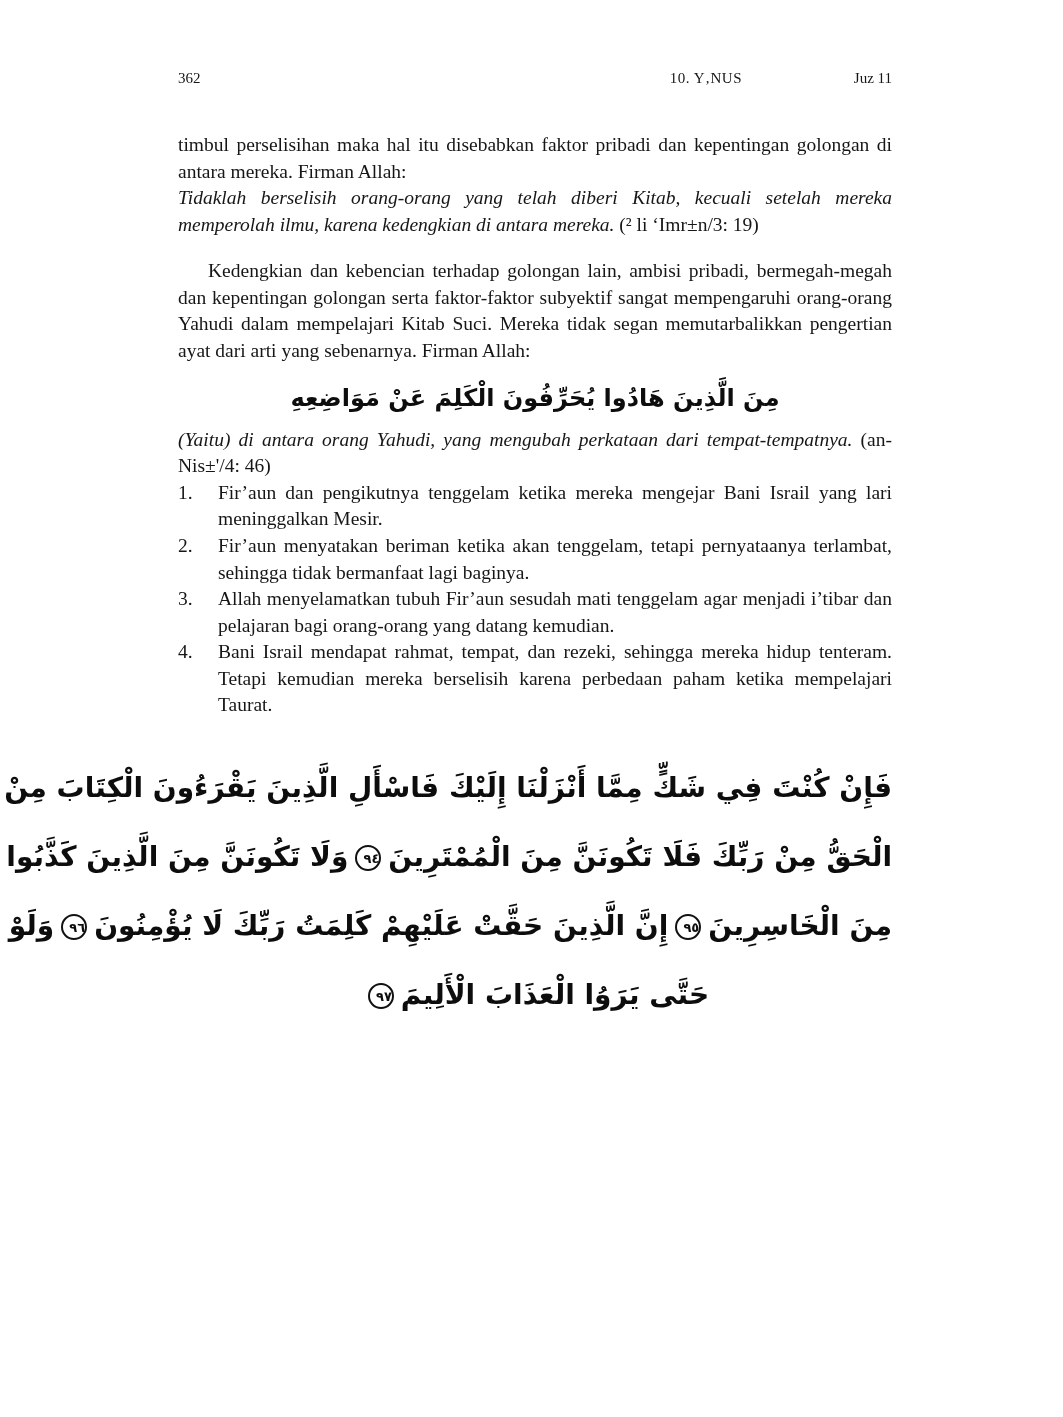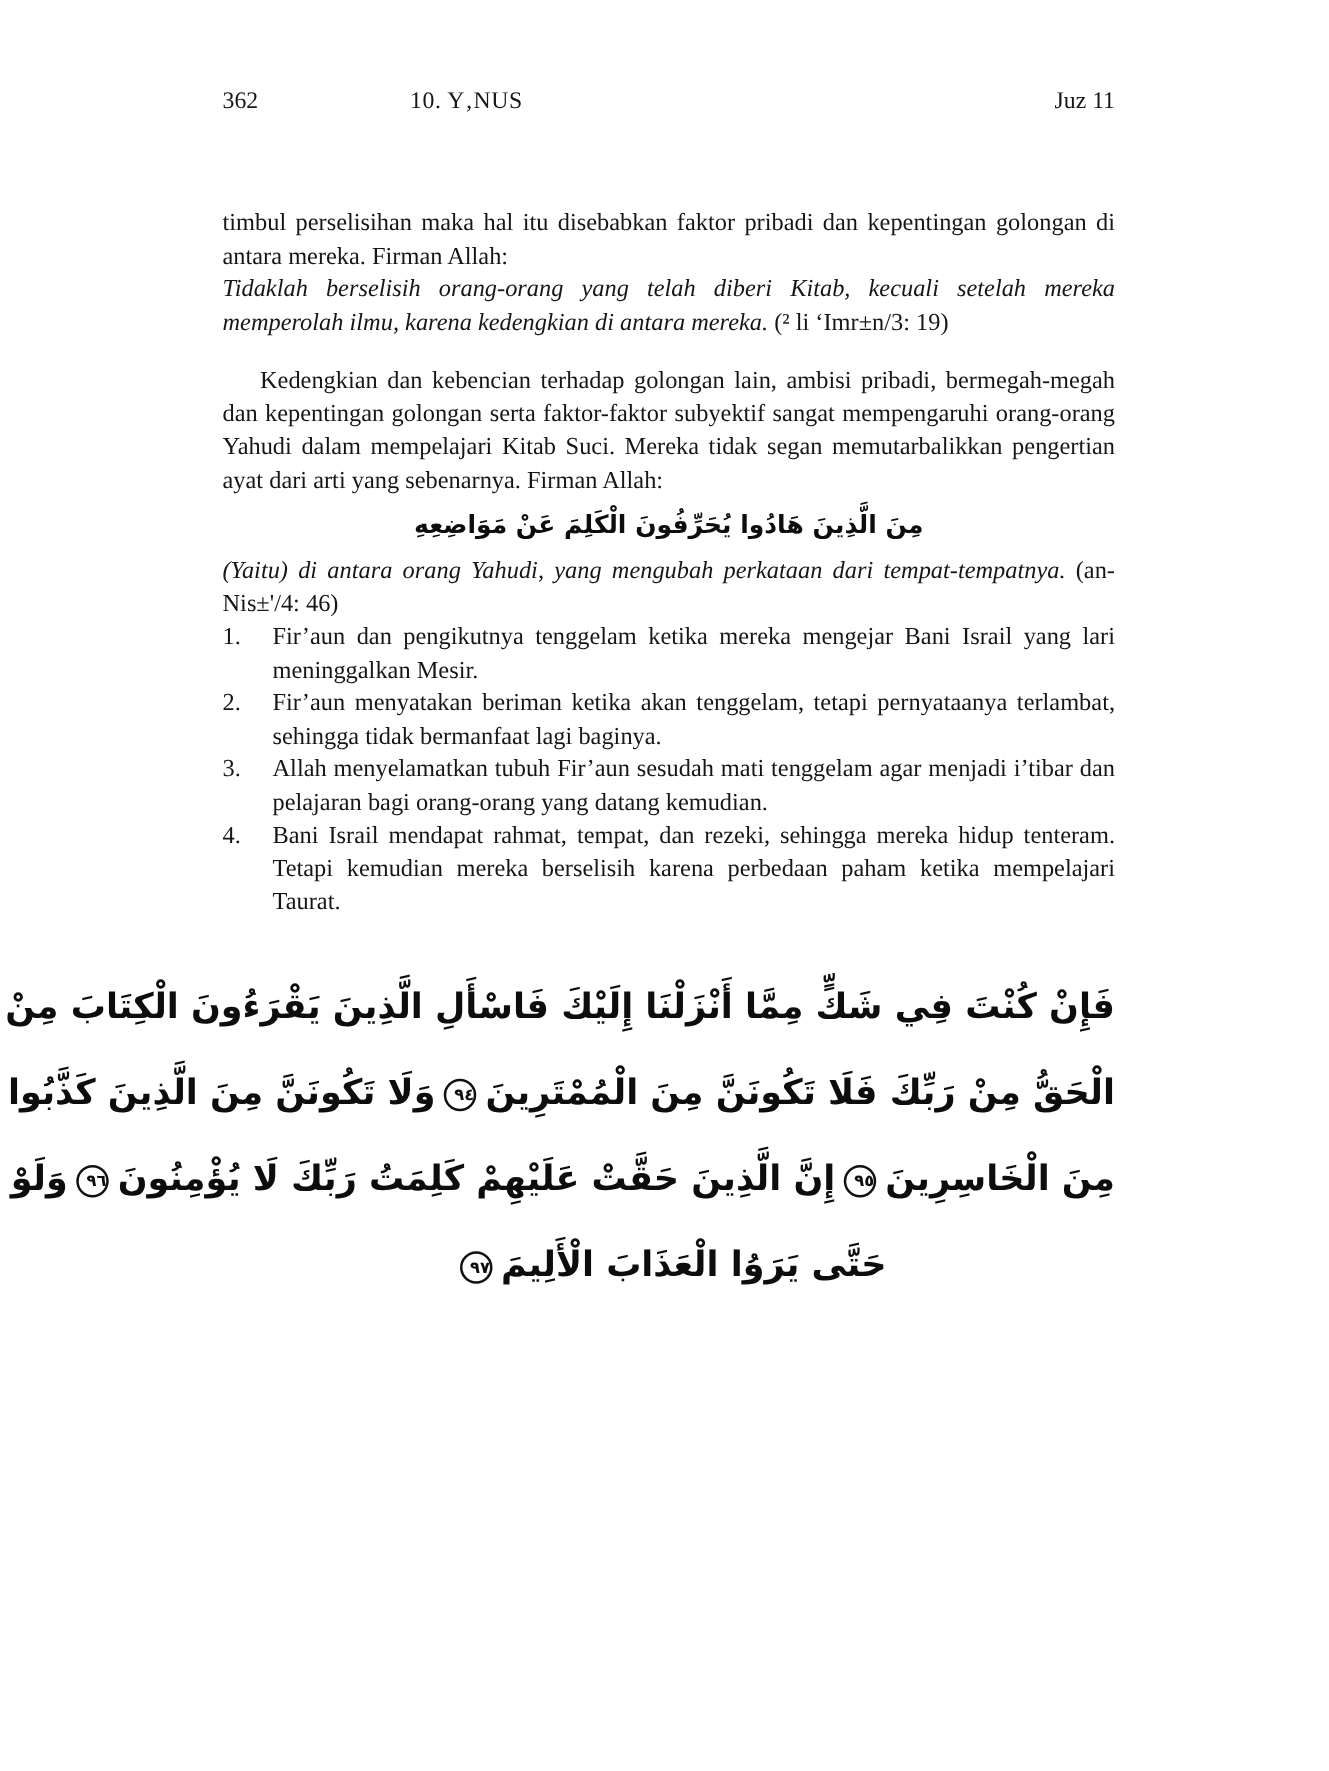--- a/index.html
+++ b/index.html
@@ -11,25 +11,25 @@
     background: #ffffff;
     box-sizing: border-box;
     padding: 70px 171px 0 178px;
     font-family: "Liberation Serif", serif;
     color: #161616;
     overflow: hidden;
   }
   .header {
     display: flex;
     align-items: baseline;
-    font-size: 19px;
-    margin-bottom: 74px;
+    font-size: 15px;
+    margin-bottom: 45px;
   }
   .header .hl { width: 150px; text-align: left; }
-  .header .hc { flex: 1; text-align: left; letter-spacing: 0.5px; }
+  .header .hc { flex: 1; text-align: right; letter-spacing: 0.5px; }
   .header .hr { width: 150px; text-align: right; }
 
   .body-text {
     font-size: 19.5px;
     line-height: 1.36;
     text-align: justify;
     margin: 0;
   }
   .indent-first { text-indent: 30px; }
   .mt-para { margin-top: 20px; }
@@ -40,21 +40,21 @@
     unicode-bidi: embed;
     font-weight: bold;
     color: #0d0d0d;
   }
   .arabic-inline {
     font-size: 25px;
     line-height: 1.7;
     text-align: center;
     margin: 8px 0 10px 0;
   }
-  .arabic-inline.narrow { font-size: 20px; margin: 4px 0 8px 0; }
+  .arabic-inline.narrow { font-size: 24px; margin: 14px 0 8px 0; }
 
   .translation {
     font-size: 19.5px;
     line-height: 1.36;
     text-align: justify;
     font-style: italic;
     margin: 0;
   }
   .translation .ref { font-style: normal; }
 

